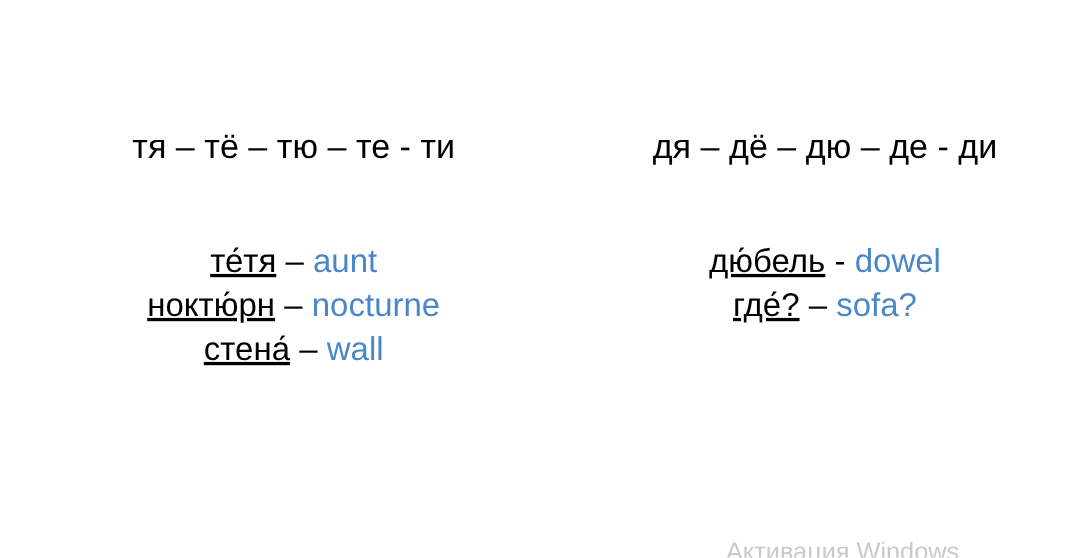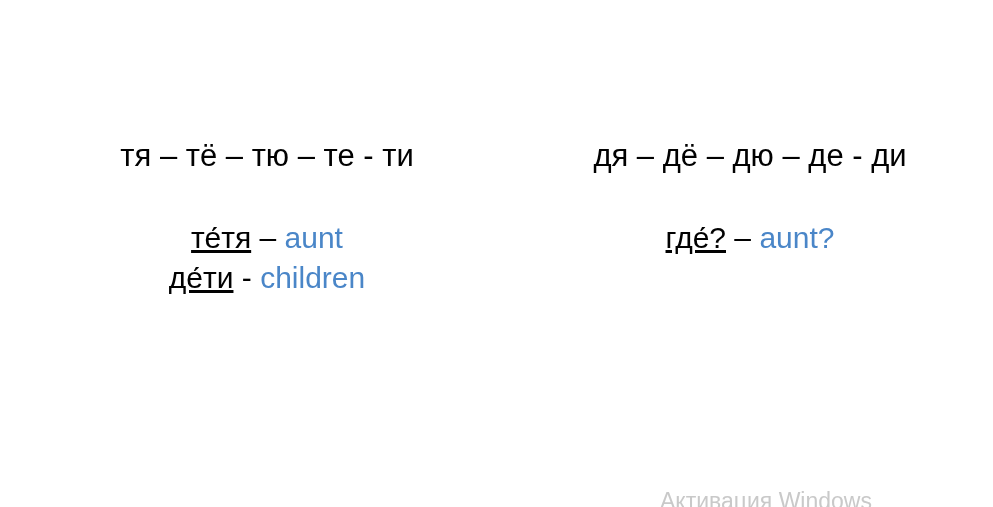--- a/index.html
+++ b/index.html
@@ -33,21 +33,21 @@
   .column {
     position: absolute;
     text-align: center;
   }
 
   .col-left  { left: 92px;  top: 0; width: 350px; }
   .col-right { left: 575px; top: 0; width: 350px; }
 
   .syllable-header {
     position: absolute;
-    top: 136px;
+    top: 114px;
     left: 0;
     width: 100%;
     font-size: 31px;
     line-height: 40px;
     color: #010101;
     white-space: nowrap;
     text-align: center;
   }
 
   .word-list {
@@ -105,34 +105,44 @@
 
     <div class="column col-left">
       <div class="syllable-header">тя – тё – тю – те - ти</div>
       <ul class="word-list">
         <li class="word-row">
           <span class="term">те́тя</span>
           <span class="sep">–</span>
           <span class="gloss">aunt</span>
         </li>
         <li class="word-row">
-          <span class="term">де́ти</span>
-          <span class="sep">-</span>
-          <span class="gloss">children</span>
+          <span class="term">ноктю́рн</span>
+          <span class="sep">–</span>
+          <span class="gloss">nocturne</span>
+        </li>
+        <li class="word-row">
+          <span class="term">стена́</span>
+          <span class="sep">–</span>
+          <span class="gloss">wall</span>
         </li>
       </ul>
     </div>
 
     <div class="column col-right">
       <div class="syllable-header">дя – дё – дю – де - ди</div>
       <ul class="word-list">
         <li class="word-row">
+          <span class="term">дю́бель</span>
+          <span class="sep">-</span>
+          <span class="gloss">dowel</span>
+        </li>
+        <li class="word-row">
           <span class="term">где́?</span>
           <span class="sep">–</span>
-          <span class="gloss">aunt?</span>
+          <span class="gloss">sofa?</span>
         </li>
       </ul>
     </div>
 
   </div>
 
   <div class="watermark">Активация Windows</div>
 
 </div>
 

